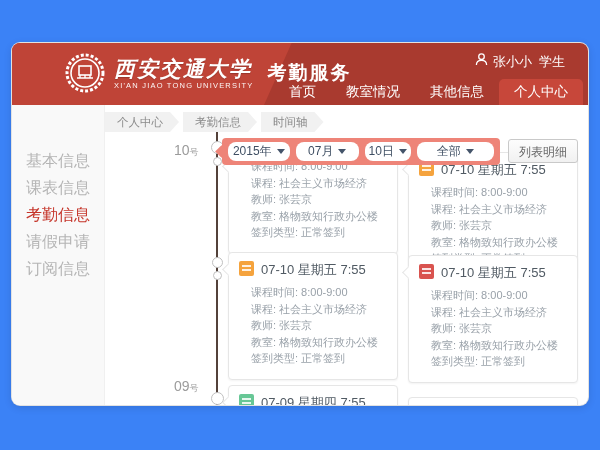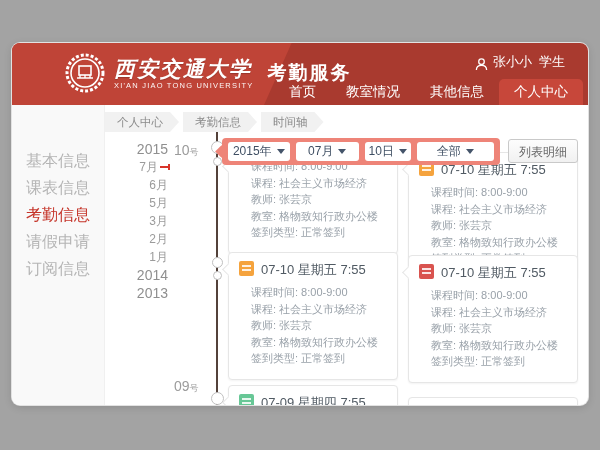--- a/index.html
+++ b/index.html
@@ -1,32 +1,32 @@
 <!DOCTYPE html>
 <html><head>
 <meta charset="utf-8">
 <style>
   html,body{margin:0;padding:0;background:#ffffff;}
-  .stage{position:relative;width:600px;height:450px;background:#a3a3a3;overflow:hidden;
+  .stage{position:relative;width:600px;height:450px;background:#3b82f6;overflow:hidden;
          font-family:"Liberation Sans","DejaVu Sans",sans-serif;}
   .frame{position:absolute;left:12px;top:43px;width:576px;height:362px;background:#fff;
          border-radius:8px;box-shadow:0 0 0 1px #e2e2e2,0 2px 8px rgba(0,0,0,.14);overflow:hidden;}
 
   
   .header{position:absolute;left:0;top:0;width:100%;height:62px;background:#a93a2f;overflow:hidden;}
   .header-ribbon{position:absolute;left:-34px;top:0;width:286px;height:62px;background:#bf4437;
                  transform:skewX(-24deg);transform-origin:bottom left;}
   .logo-wrap{position:absolute;left:52px;top:9px;display:flex;align-items:center;z-index:2;}
   .logo-svg{width:42px;height:42px;}
   .uni-text{margin-left:8px;color:#fff;}
   .uni-cn{font-size:21px;font-weight:bold;font-style:italic;letter-spacing:2px;line-height:24px;
           text-shadow:0 1px 1px rgba(0,0,0,.2);}
   .uni-en{font-size:7.5px;letter-spacing:1.2px;opacity:.95;}
   .app-title{margin-left:14px;color:#fff;font-size:19px;font-weight:bold;letter-spacing:2px;align-self:center;}
-  .userbox{position:absolute;right:16px;top:10px;display:flex;align-items:flex-end;color:#fff;font-size:13px;z-index:3;}
+  .userbox{position:absolute;right:16px;top:10px;display:flex;align-items:flex-start;color:#fff;font-size:13px;z-index:3;}
   .userbox .uicon{width:13px;height:13px;margin-right:5px;}
   .userbox span{margin-right:7px;}
   .nav{position:absolute;right:5px;bottom:0;display:flex;align-items:flex-end;z-index:3;}
   .nav-item{height:26px;line-height:26px;padding:0 15px;color:#fff;font-size:13.5px;cursor:pointer;}
   .nav-item.active{background:#c7473a;border-radius:5px 5px 0 0;}
 
   
   .crumbs{position:absolute;left:93px;top:69px;display:flex;z-index:4;}
   .crumb{height:20px;line-height:20px;padding:0 16px 0 12px;margin-right:4px;background:#f1f1f1;
          color:#8a8a8a;font-size:11.5px;
@@ -50,21 +50,21 @@
   .day-suffix{font-size:9px;}
   .t-line{position:absolute;left:204px;top:70px;width:2px;height:292px;background:#53413a;}
   .t-node{position:absolute;background:#fff;border:1px solid #c0c0c0;border-radius:50%;box-sizing:border-box;}
 
   
   .filterbar{position:absolute;left:210px;top:95px;width:278px;height:27px;background:#ee8478;
              border-radius:4px;display:flex;align-items:center;padding:0 6px;box-sizing:border-box;
              gap:6px;z-index:6;}
   .filterbar::before{content:"";position:absolute;left:-5px;top:9px;width:9px;height:9px;background:#ee8478;
                      transform:rotate(45deg);}
-  .dd{height:19px;background:#fff;border-radius:3px;display:flex;align-items:center;justify-content:center;
+  .dd{height:19px;background:#fff;border-radius:8px;display:flex;align-items:center;justify-content:center;
       font-size:12px;color:#3f4f63;cursor:pointer;gap:5px;}
   .dd.w1{width:70px}.dd.w2{width:72px}.dd.w3{width:52px}.dd.w4{width:88px}
   .caret{width:0;height:0;border-left:4px solid transparent;border-right:4px solid transparent;
          border-top:5px solid #44546a;}
   .list-btn{position:absolute;left:496px;top:96px;width:70px;height:24px;line-height:24px;text-align:center;
             background:linear-gradient(#fdfdfd,#f1f1f1);border:1px solid #c9c9c9;border-radius:3px;
             font-size:12px;color:#666;cursor:pointer;box-sizing:border-box;z-index:6;}
 
   
   .card{position:absolute;width:170px;background:#fff;border:1px solid #e6e6e6;border-radius:4px;
@@ -133,31 +133,20 @@
     </div>
 
     <div class="sidebar">
       <div class="side-item">基本信息</div>
       <div class="side-item">课表信息</div>
       <div class="side-item active">考勤信息</div>
       <div class="side-item">请假申请</div>
       <div class="side-item">订阅信息</div>
     </div>
 
-    <div class="years">
-      <div class="yr">2015</div>
-      <div class="mo"><span>7月</span><span class="cur-marker"></span></div>
-      <div class="mo">6月</div>
-      <div class="mo">5月</div>
-      <div class="mo">3月</div>
-      <div class="mo">2月</div>
-      <div class="mo">1月</div>
-      <div class="yr">2014</div>
-      <div class="yr">2013</div>
-    </div>
 
     <div class="day-label" style="left:162px;top:98px;">
       <span class="day-num">10</span><span class="day-suffix">号</span>
     </div>
     <div class="day-label" style="left:162px;top:334px;">
       <span class="day-num">09</span><span class="day-suffix">号</span>
     </div>
 
     <div class="t-line"></div>
     <div class="t-node" style="left:199px;top:98px;width:13px;height:13px;"></div>

